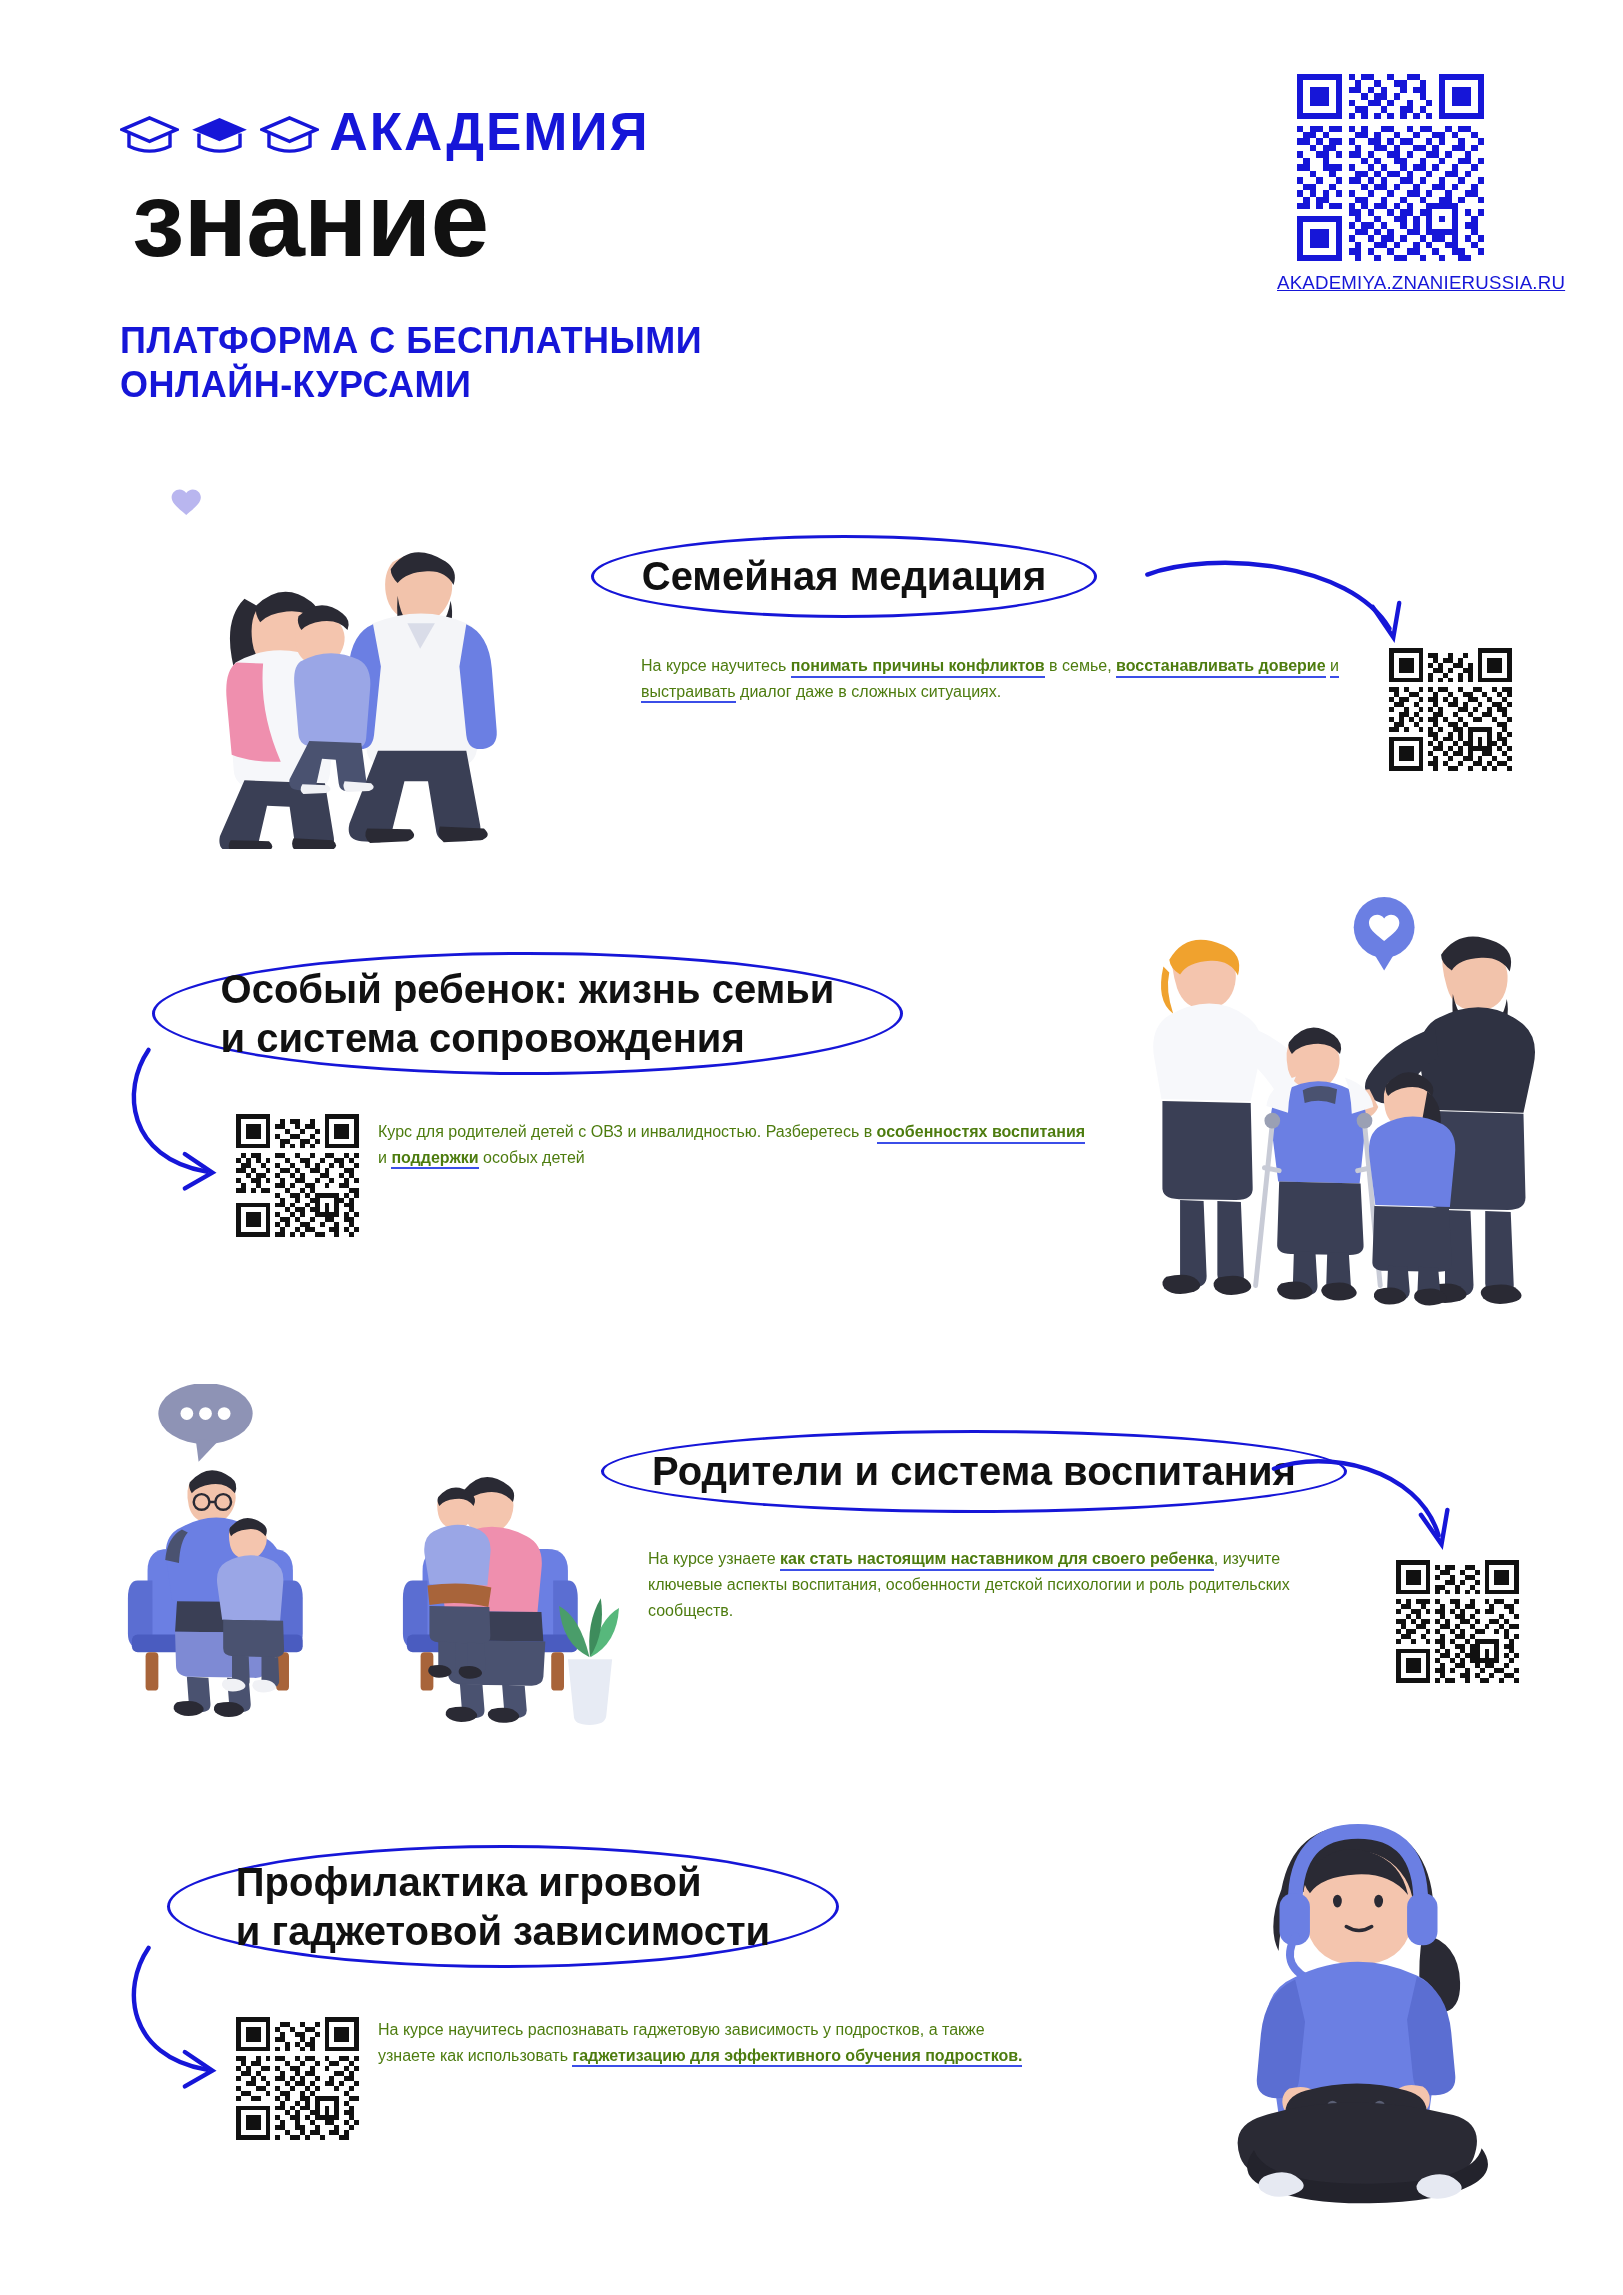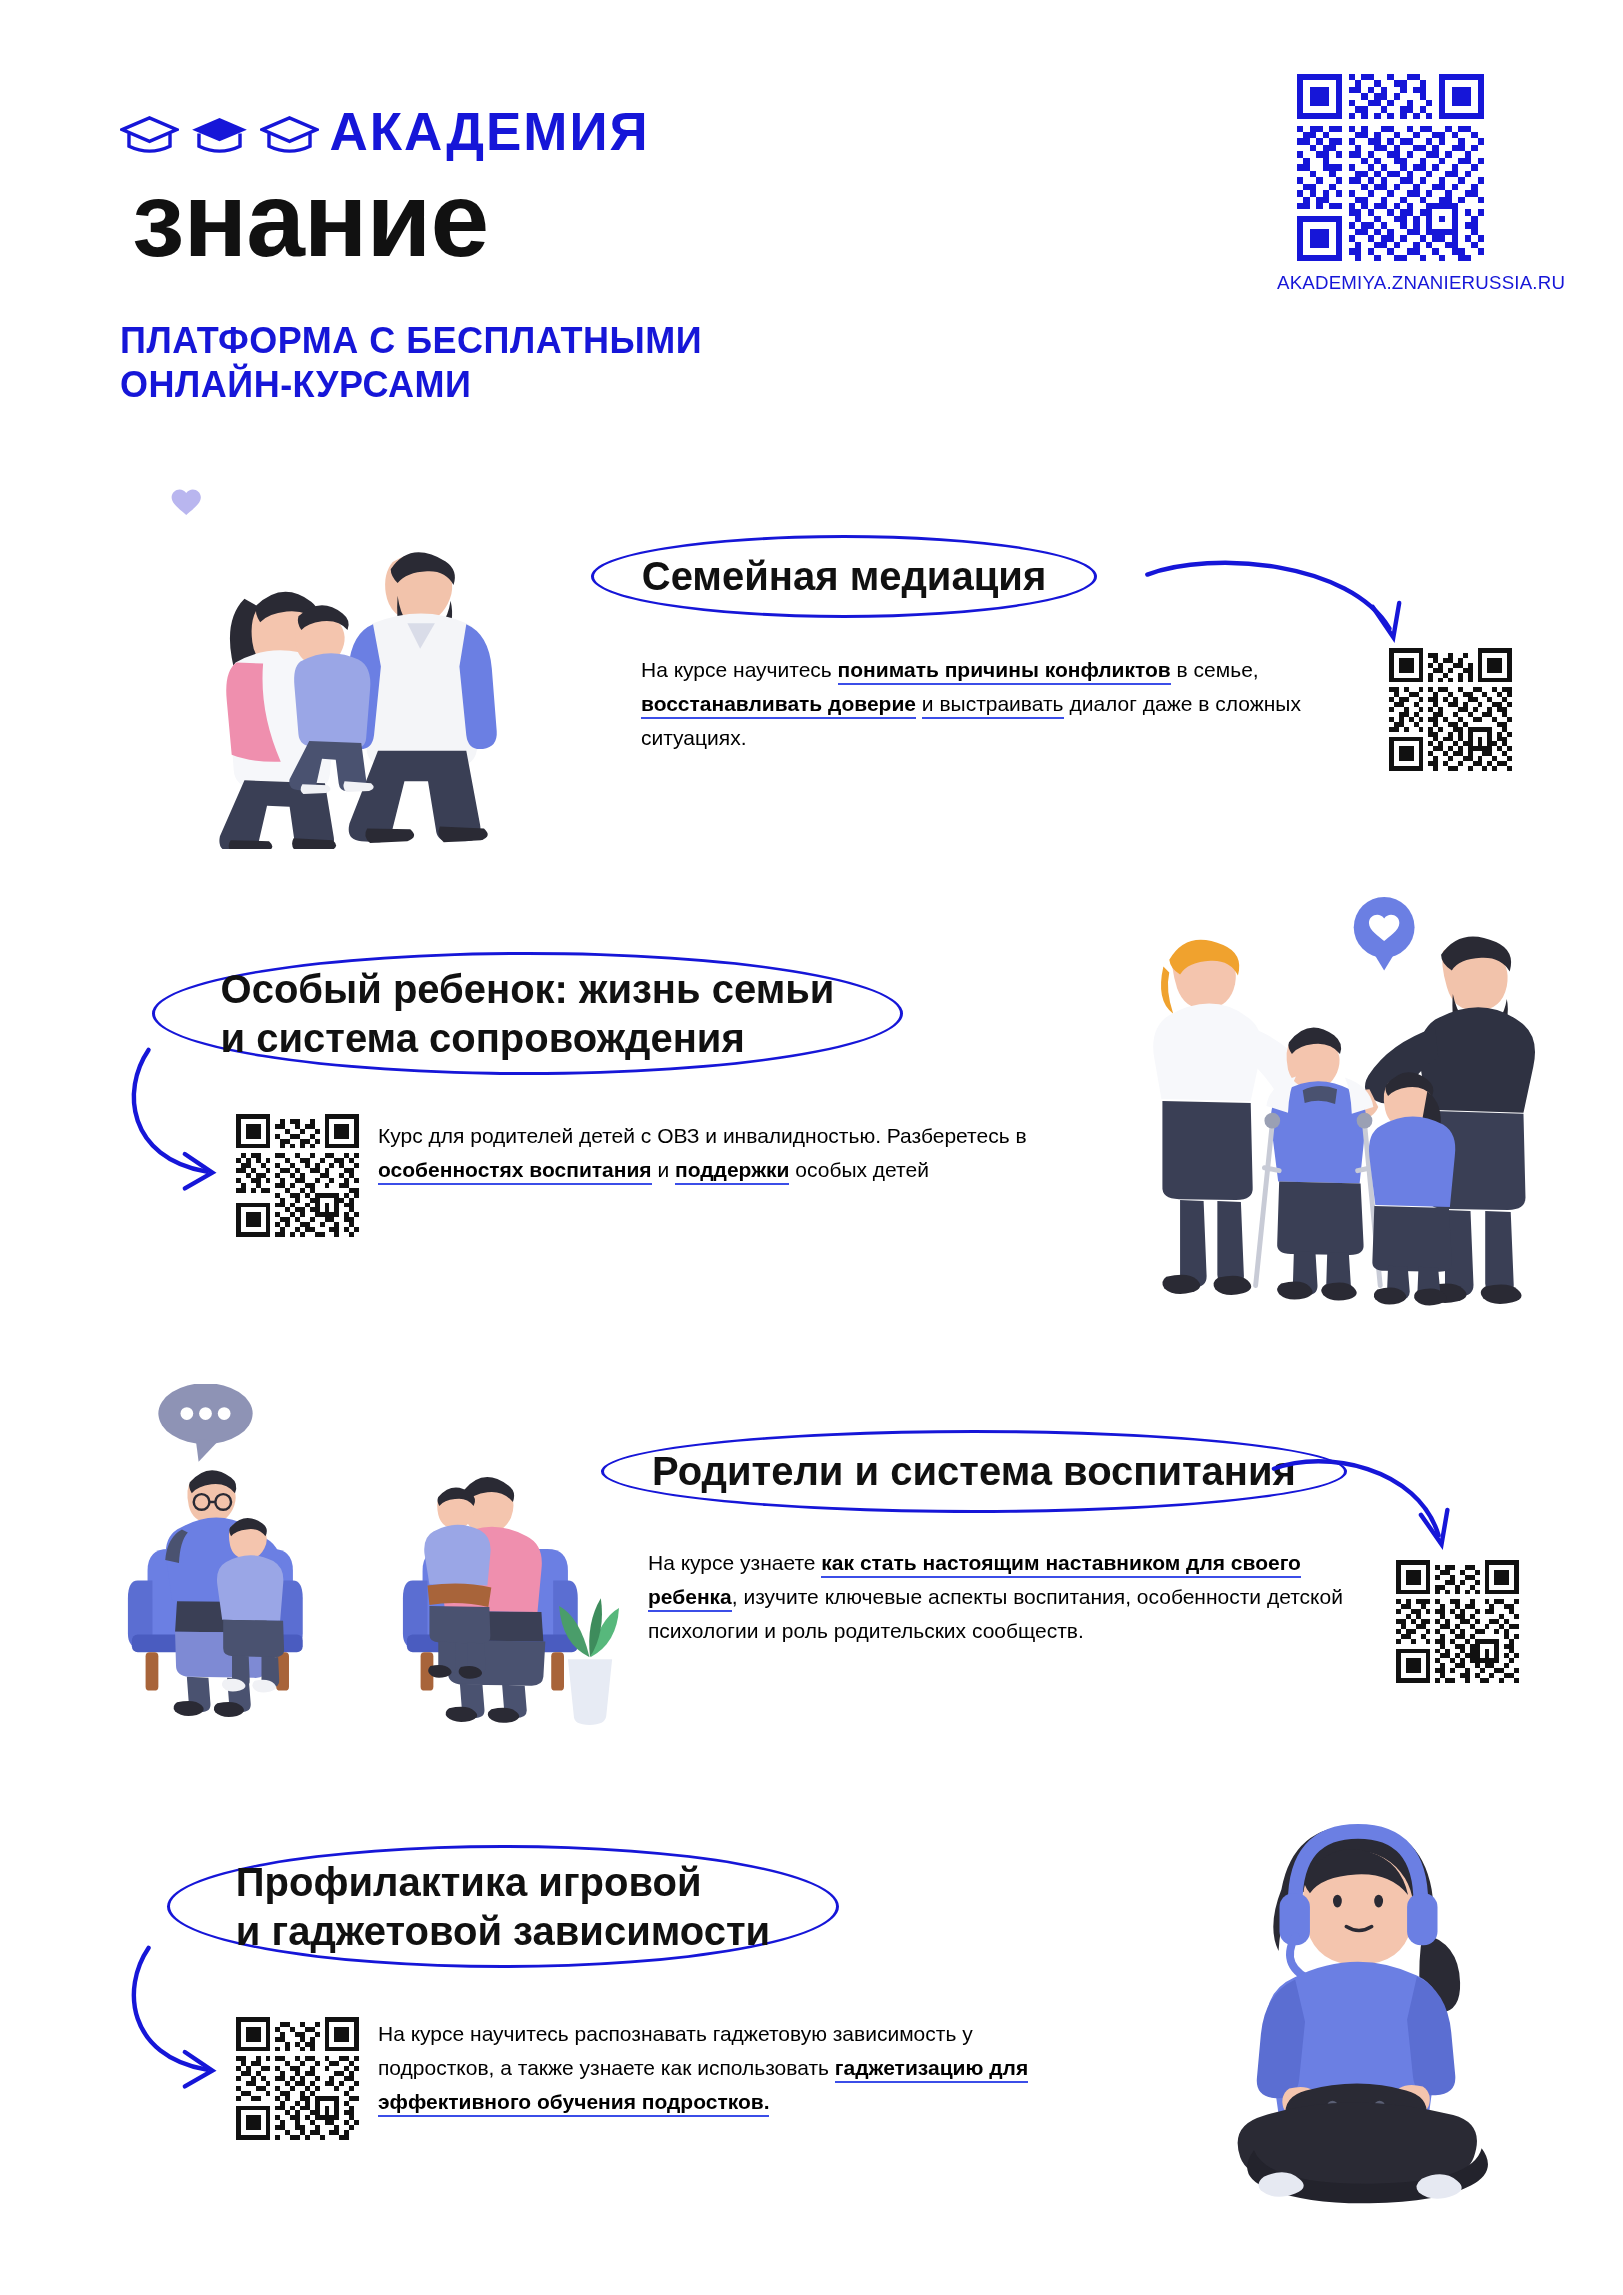--- a/index.html
+++ b/index.html
@@ -81,20 +81,21 @@
   }
   .qr-header {
     width: 187px;
     height: 187px;
     margin: 0 auto;
   }
   .qr-link {
     margin-top: 10.8px;
     font-size: 18.7px;
     color: #1616d8;
+    text-decoration: underline;
     letter-spacing: 0.2px;
     white-space: nowrap;
   }
 
   
   .section { position: absolute; }
 
   .bubble {
     position: absolute;
     display: flex;
@@ -109,23 +110,23 @@
     font-size: 40px;
     font-weight: bold;
     color: #111111;
     line-height: 1.22;
     text-align: left;
     white-space: pre-line;
   }
 
   .body-text {
     position: absolute;
-    font-size: 21px;
+    font-size: 16px;
     line-height: 1.62;
-    color: #000000;
+    color: #4d7c0f;
   }
   .body-text b { font-weight: bold; }
   .u-wave {
     border-bottom: 2.5px solid #3b4ee8;
     padding-bottom: 1.5px;
   }
 
   .qr-small {
     position: absolute;
     width: 123px;

